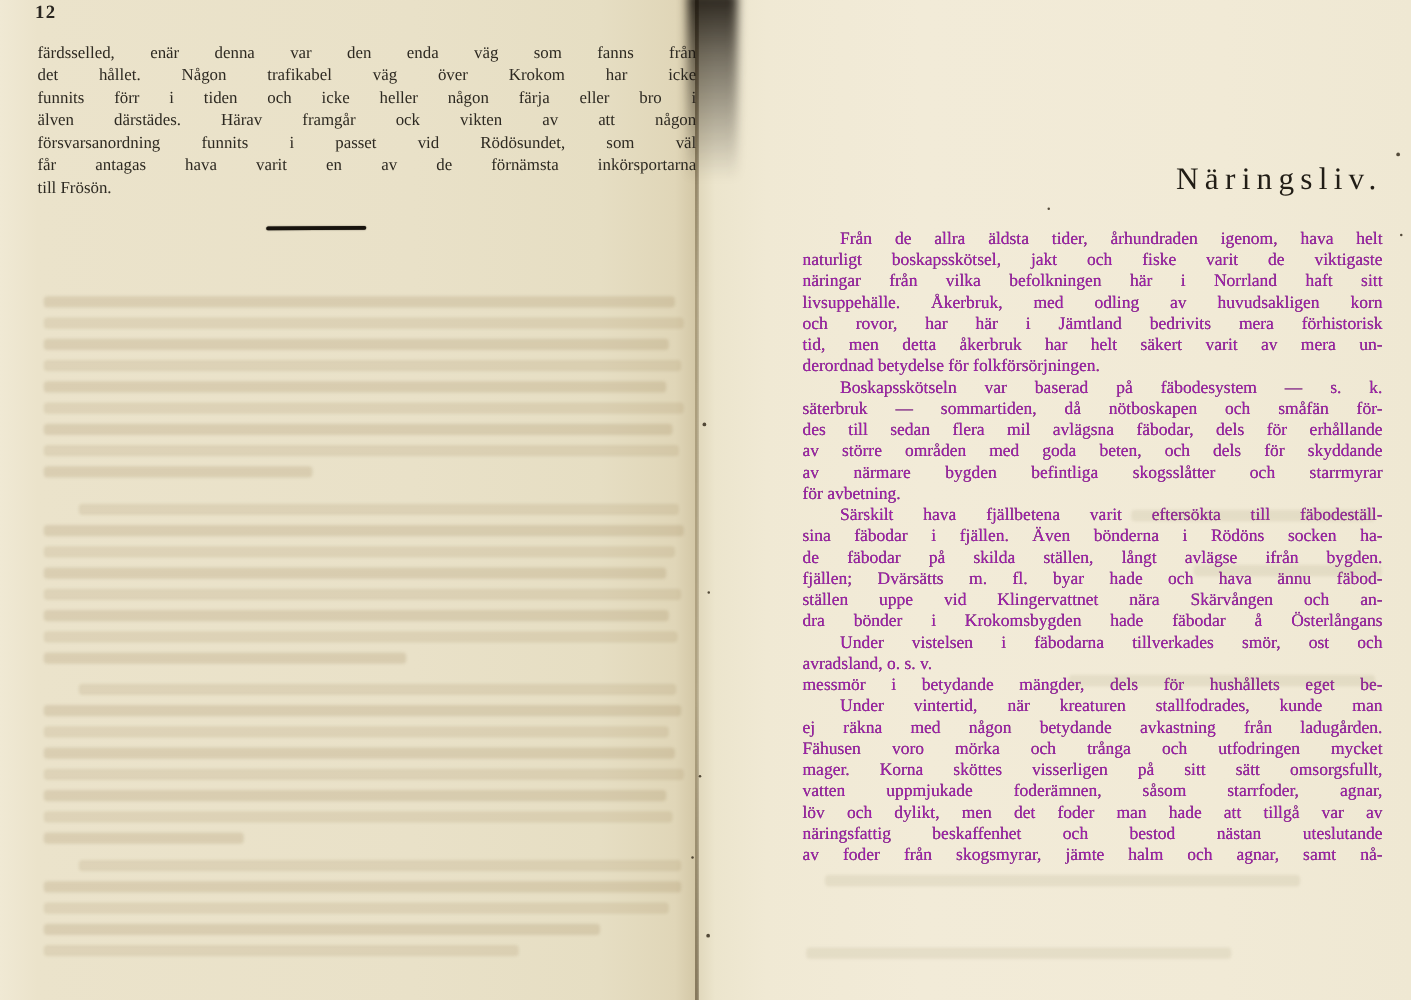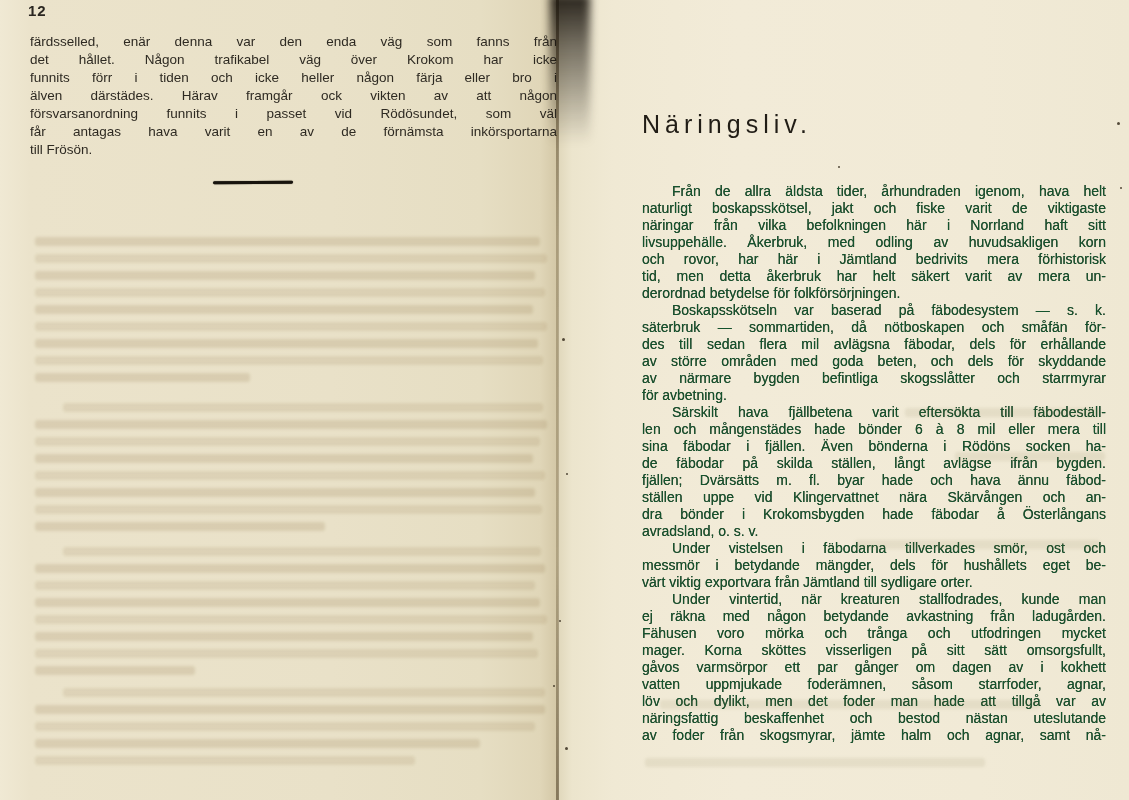--- a/index.html
+++ b/index.html
@@ -1,18 +1,18 @@
 <!DOCTYPE html>
 <html><head>
 <meta charset="utf-8">
 <style>
   html,body{margin:0;padding:0;background:#777;}
   .scan{
     position:relative;width:1129px;height:800px;overflow:hidden;
-    font-family:Liberation Sans, sans-serif;
+    font-family:Liberation Serif, serif;
     background:#ece4cc;
   }
   
   .page-left{
     position:absolute;left:0;top:0;width:558px;height:800px;
     background:linear-gradient(90deg,#f0e9d4 0px,#ebe3cb 30px,#e9e1c8 330px,#e6dec3 480px,#e0d6b8 540px,#d3c7a6 557px);
   }
   .page-right{
     position:absolute;left:558px;top:0;width:571px;height:800px;
     background:linear-gradient(90deg,#e0d7bb 0px,#ece5cd 14px,#f0e9d4 55px,#f2ebd8 180px,#f1ead6 420px,#efe8d3 571px);
@@ -38,26 +38,26 @@
     font-size:13.5px;
   }
   .left-text .pline{height:18px;line-height:18px;}
   .divider{
     position:absolute;left:213px;top:181px;width:80px;height:3px;
     background:#17130d;border-radius:2px;transform:rotate(-.4deg);
     box-shadow:0 0 1px rgba(23,19,13,.8);
   }
   
   .heading{
-    position:absolute;left:642px;top:110px;width:464px;margin:0;
-    text-align:left;font-size:25px;font-weight:normal;color:#211d16;
+    position:absolute;left:642px;top:130px;width:464px;margin:0;
+    text-align:right;font-size:25px;font-weight:normal;color:#211d16;
     letter-spacing:5px;font-style:normal;
   }
   .right-text{
-    position:absolute;left:642px;top:183px;width:464px;color:#14532d;
+    position:absolute;left:642px;top:183px;width:464px;color:#a21caf;
     font-size:14px;text-shadow:0 0 .4px rgba(38,34,25,.8);
   }
   .right-text .pline{height:17px;line-height:17px;}
   
   .pline{
     text-align:justify;text-align-last:justify;white-space:nowrap;
   }
   .pline.ind{padding-left:30px;}
   .pline.end{text-align-last:left;white-space:normal;}
   
@@ -136,37 +136,34 @@
     <div class="pline end">derordnad betydelse för folkförsörjningen.</div>
 
     <div class="pline ind">Boskapsskötseln var baserad på fäbodesystem — s. k.</div>
     <div class="pline">säterbruk — sommartiden, då nötboskapen och småfän för-</div>
     <div class="pline">des till sedan flera mil avlägsna fäbodar, dels för erhållande</div>
     <div class="pline">av större områden med goda beten, och dels för skyddande</div>
     <div class="pline">av närmare bygden befintliga skogsslåtter och starrmyrar</div>
     <div class="pline end">för avbetning.</div>
 
     <div class="pline ind">Särskilt hava fjällbetena varit eftersökta till fäbodeställ-</div>
-    <div class="pline">len och mångenstädes hade bönder 6 à 8 mil eller mera till</div>
     <div class="pline">sina fäbodar i fjällen.  Även bönderna i Rödöns socken ha-</div>
     <div class="pline">de fäbodar på skilda ställen, långt avlägse ifrån bygden.</div>
     <div class="pline">fjällen; Dvärsätts m. fl. byar hade och hava ännu fäbod-</div>
     <div class="pline">ställen uppe vid Klingervattnet nära Skärvången och an-</div>
     <div class="pline">dra bönder i Krokomsbygden hade fäbodar å Österlångans</div>
+    <div class="pline ind">Under vistelsen i fäbodarna tillverkades smör, ost och</div>
+
     <div class="pline end">avradsland, o. s. v.</div>
-
-    <div class="pline ind">Under vistelsen i fäbodarna tillverkades smör, ost och</div>
     <div class="pline">messmör i betydande mängder, dels för hushållets eget be-</div>
-    <div class="pline end">värt viktig exportvara från Jämtland till sydligare orter.</div>
 
     <div class="pline ind">Under vintertid, när kreaturen stallfodrades, kunde man</div>
     <div class="pline">ej räkna med någon betydande avkastning från ladugården.</div>
     <div class="pline">Fähusen voro mörka och trånga och utfodringen mycket</div>
     <div class="pline">mager.  Korna sköttes visserligen på sitt sätt omsorgsfullt,</div>
-    <div class="pline">gåvos varmsörpor ett par gånger om dagen av i kokhett</div>
     <div class="pline">vatten uppmjukade foderämnen, såsom starrfoder, agnar,</div>
     <div class="pline">löv och dylikt, men det foder man hade att tillgå var av</div>
     <div class="pline">näringsfattig beskaffenhet och bestod nästan uteslutande</div>
     <div class="pline">av foder från skogsmyrar, jämte halm och agnar, samt nå-</div>
   </div>
 
   <div class="gutter-line"></div>
   <div class="gutter-top-shadow"></div>
 
   <div id="ghost-right">

